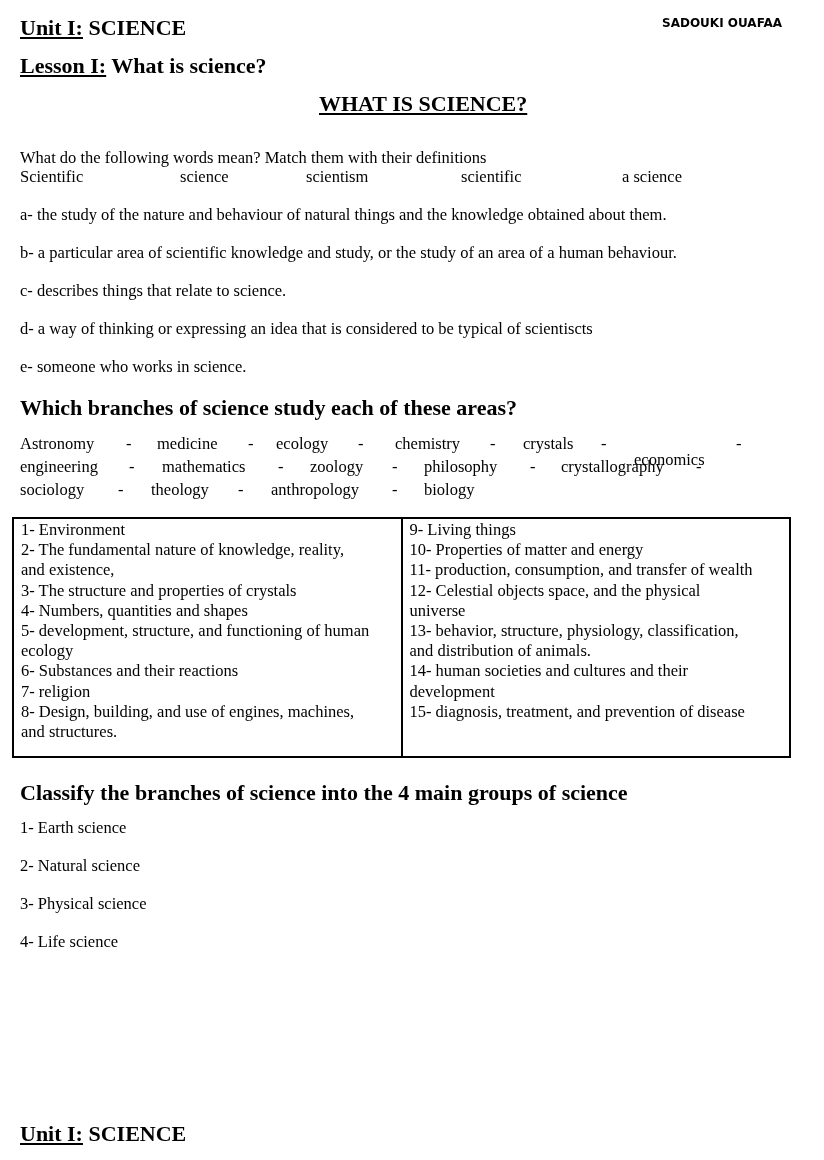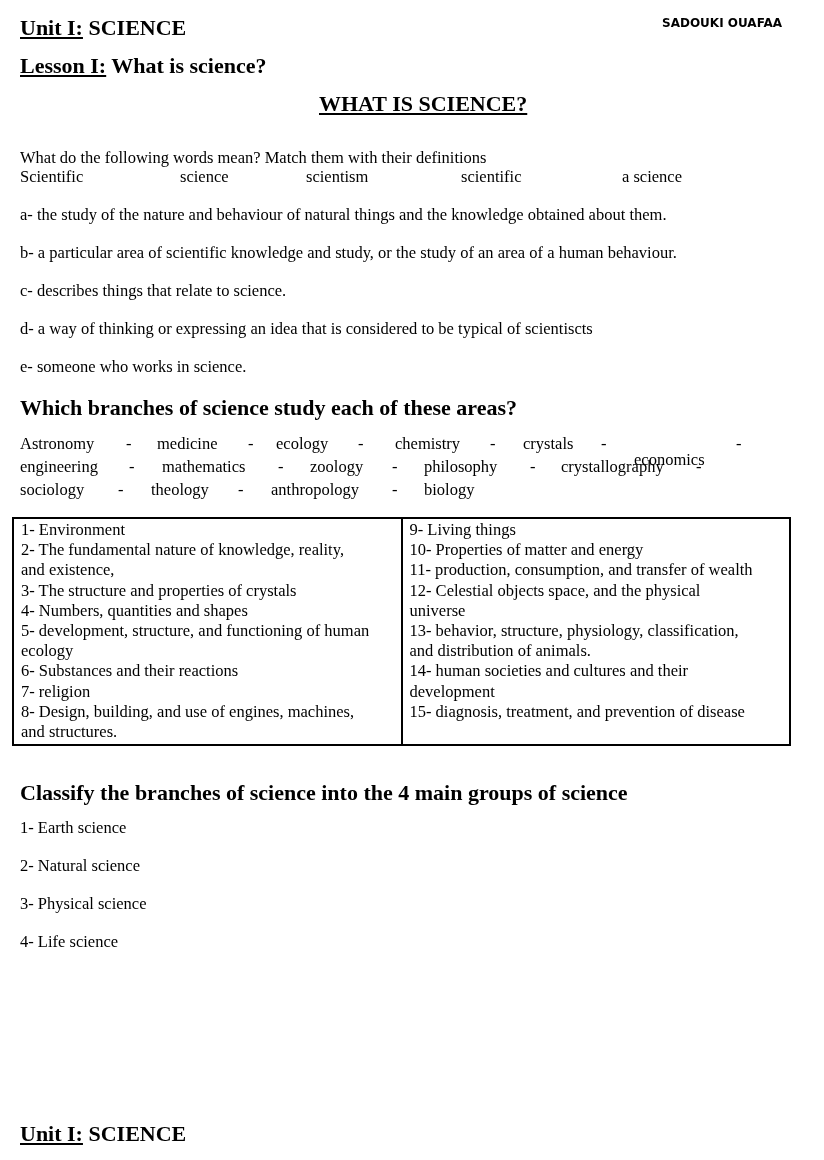--- a/index.html
+++ b/index.html
@@ -14,21 +14,21 @@
     .words { position: absolute; left: 20px; top: 167px; width: 700px; height: 22px; }
     .words span { position: absolute; top: 0; }
     .branches { position: absolute; left: 20px; width: 740px; }
     .branches .row { position: absolute; height: 23px; left: 0; width: 740px; }
     .branches .row span { position: absolute; top: 0; }
     table.areas {
       position: absolute; left: 12px; top: 517px; width: 779px;
       border-collapse: collapse; border: 2px solid #000; font-size: 16.5px;
     }
     table.areas td {
-      vertical-align: top; padding: 1px 6px 2px 7px; line-height: 20.2px;
+      vertical-align: top; padding: 1px 6px 14px 7px; line-height: 20.2px;
       border: 2px solid #000; width: 50%;
     }
     .line { display: block; }
     .group-item { position: absolute; left: 20px; }
   </style>
 </head>
 <body>
 
 <div class="abs heading" style="left:20px; top:15px;">
   <span class="u">Unit I:</span><span> SCIENCE</span>

